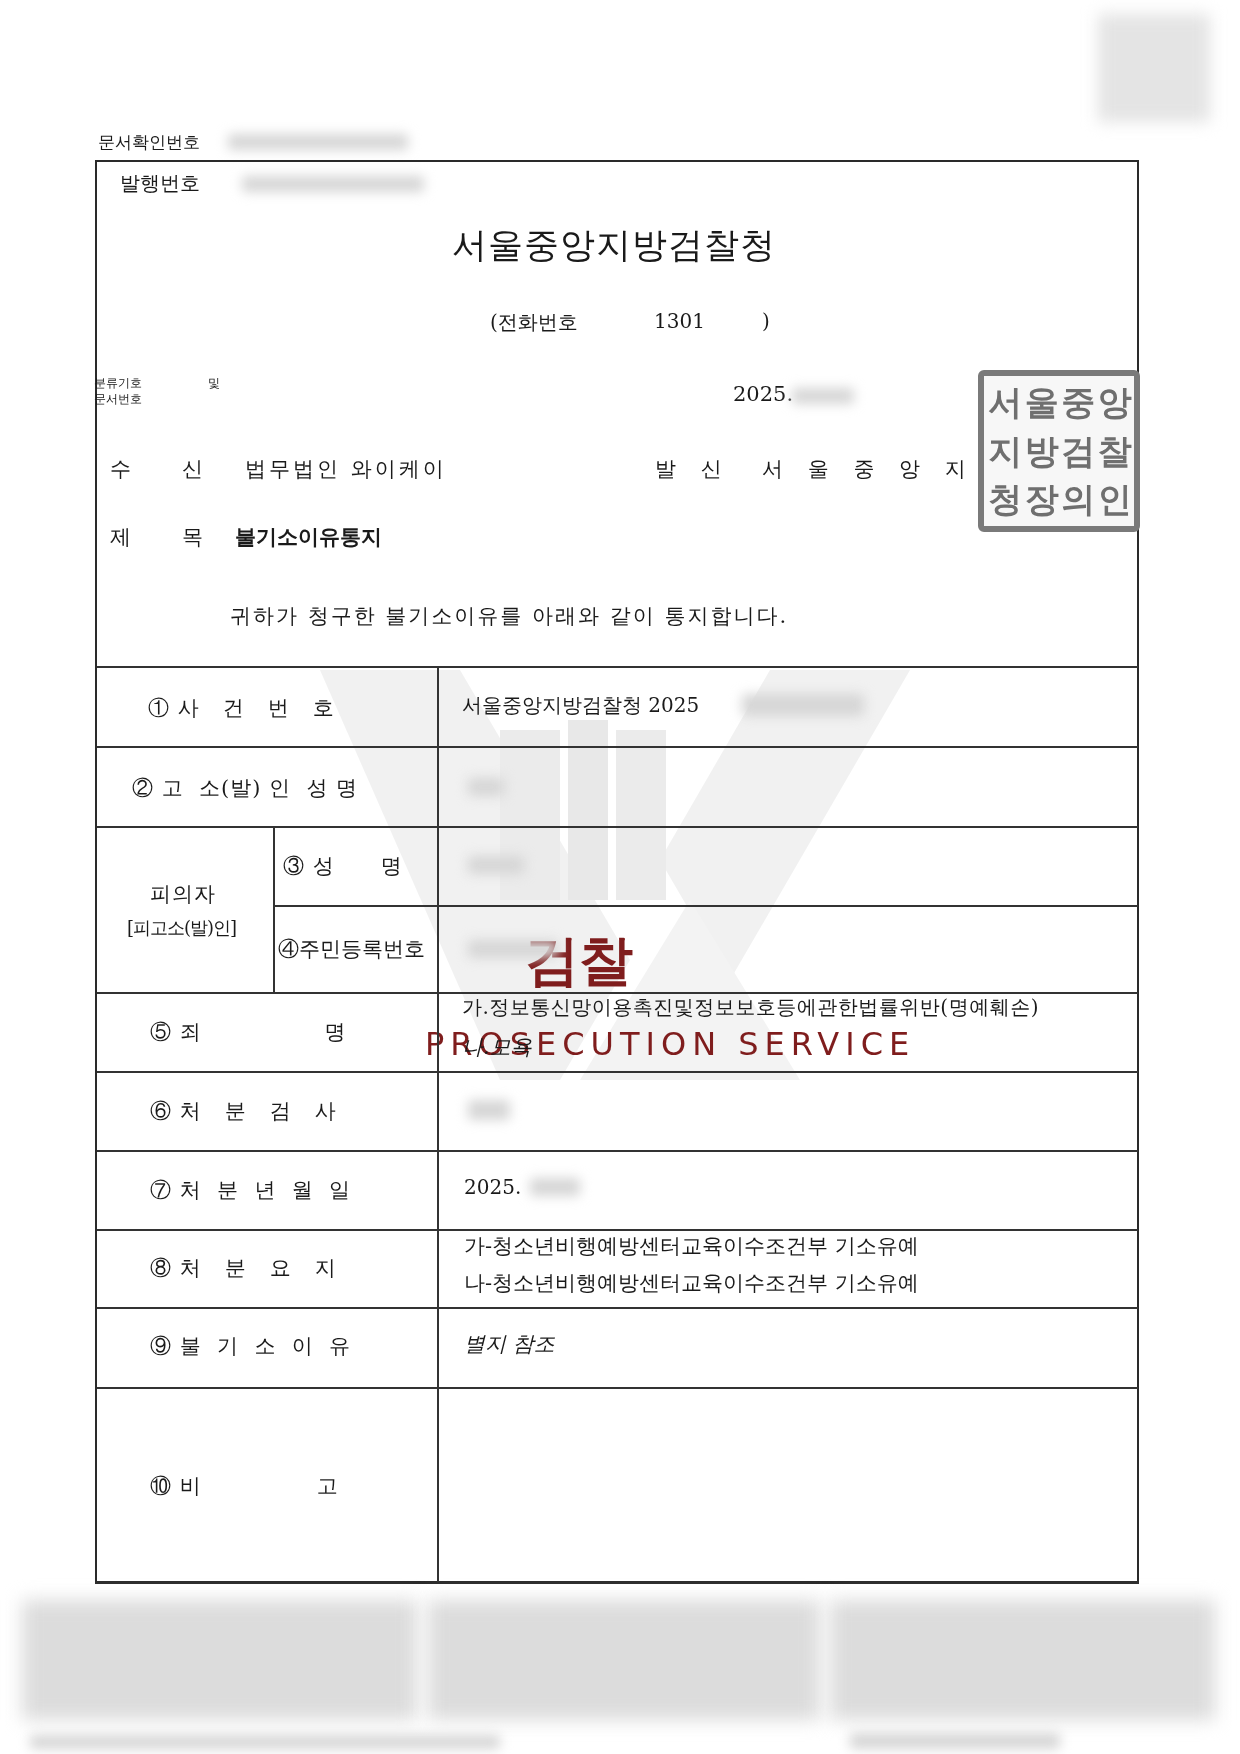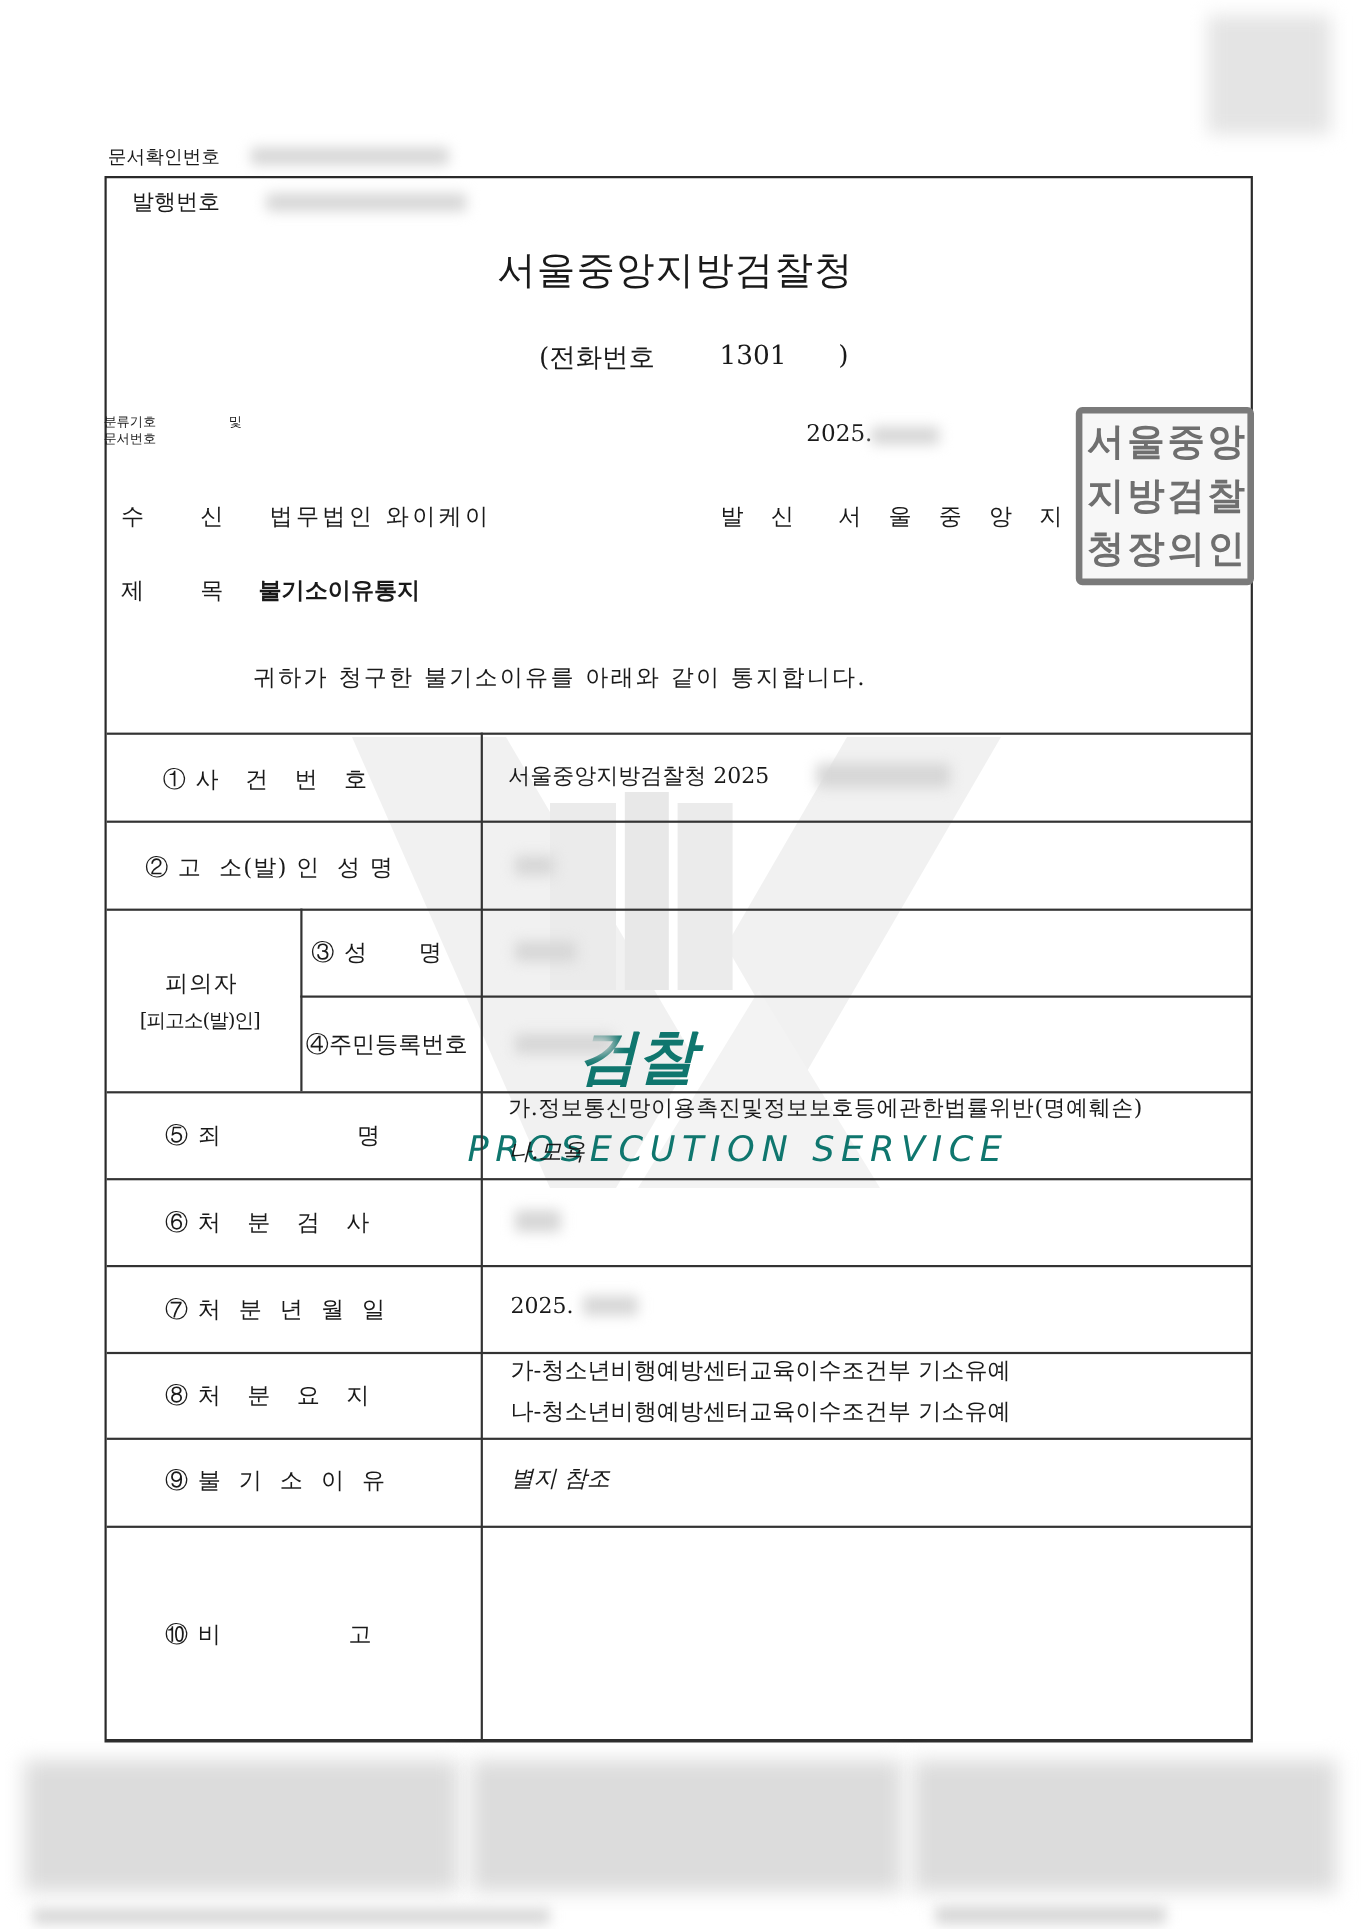--- a/index.html
+++ b/index.html
@@ -11,21 +11,21 @@
   .blur { background:#d6d6d6; filter:blur(6px); border-radius:3px; }
   .blur-light { background:#e4e4e4; filter:blur(8px); }
   .frame { position:absolute; left:95px; top:160px; width:1044px; height:1424px; border:2px solid #2a2a2a; border-bottom-width:3px; box-sizing:border-box; }
   .doc-check-label { left:98px; top:131px; font-size:17px; letter-spacing:0px; }
   .issue-label { left:120px; top:170px; font-size:20px; }
   .org-title { left:0; width:1240px; top:222px; text-align:center; font-size:35px; letter-spacing:1px; padding-left:0px; }
   .org-title span { position:relative; left:-6px; }
   .phone { left:490px; top:309px; font-size:20px; }
   .phone .num { position:absolute; left:164px; top:0; }
   .phone .close { position:absolute; left:272px; top:0; }
-  .meta { font-size:24px; }
+  .meta { font-size:20px; }
   .stacked { left:94px; top:375px; font-size:12px; line-height:16px; }
   .stacked .and { position:absolute; left:114px; top:0px; }
   .date-top { left:733px; top:382px; font-size:21px; }
   .recv { left:110px; top:455px; font-size:21px; letter-spacing:2px; }
   .recv .k1 { position:absolute; left:0; }
   .recv .k2 { position:absolute; left:72px; }
   .recv .v { position:absolute; left:135px; white-space:nowrap; letter-spacing:3px; }
   .sender { left:655px; top:455px; font-size:21px; letter-spacing:9px; white-space:nowrap; }
   .subject { left:110px; top:523px; font-size:21px; }
   .subject .k1 { position:absolute; left:0; }
@@ -36,21 +36,21 @@
     left:978px; top:370px; width:162px; height:162px; border:6px solid #7a7a7a; border-radius:6px; box-sizing:border-box;
     background:#f7f7f7; display:grid; grid-template-columns:repeat(4,1fr); grid-template-rows:repeat(3,1fr);
     color:#6f6f6f; font-size:34px; font-weight:bold; text-align:center; line-height:48px; padding:2px; letter-spacing:-2px;
   }
   .seal span { display:block; }
   .hline { position:absolute; height:2px; background:#333; }
   .vline { position:absolute; width:1.5px; background:#333; }
   .lbl { position:absolute; font-size:21px; white-space:pre; letter-spacing:1px; }
   .val { position:absolute; font-size:21px; white-space:nowrap; }
   .wm { position:absolute; pointer-events:none; }
-  .wm-text { position:absolute; color:#0f766e; font-family:"DejaVu Sans","Liberation Sans",sans-serif; font-weight:bold;font-style:italic; }
+  .wm-text { position:absolute; color:#7f1d1d; font-family:"DejaVu Sans","Liberation Sans",sans-serif; font-weight:bold; }
   .footer-blur { position:absolute; top:1600px; height:120px; background:#dcdcdc; filter:blur(9px); }
 </style>
 </head>
 <body>
 
 <div class="abs blur-light" style="left:1098px;top:14px;width:112px;height:108px;"></div>
 
 <div class="abs doc-check-label">문서확인번호</div>
 <div class="abs blur" style="left:228px;top:134px;width:180px;height:16px;"></div>
 

